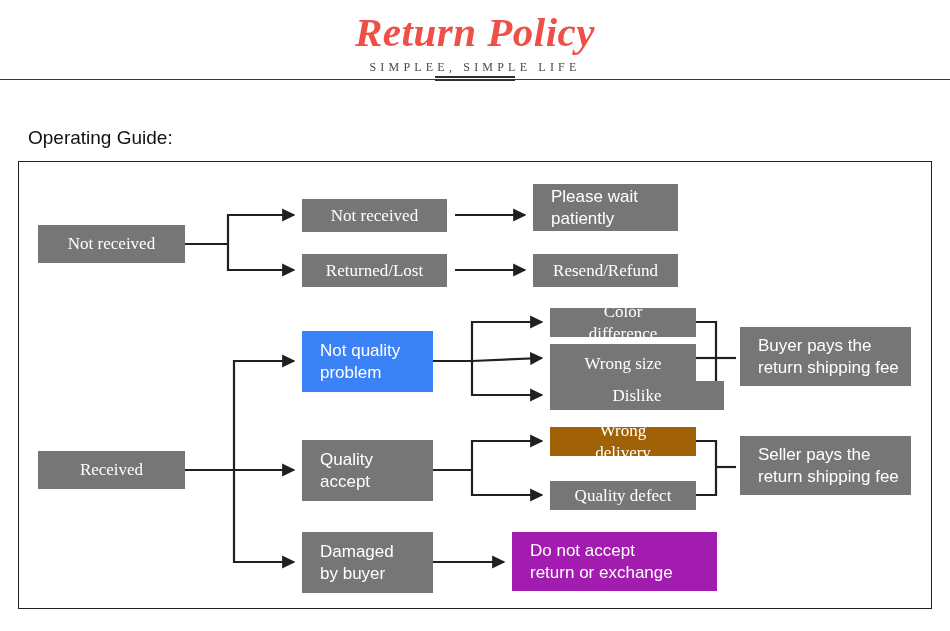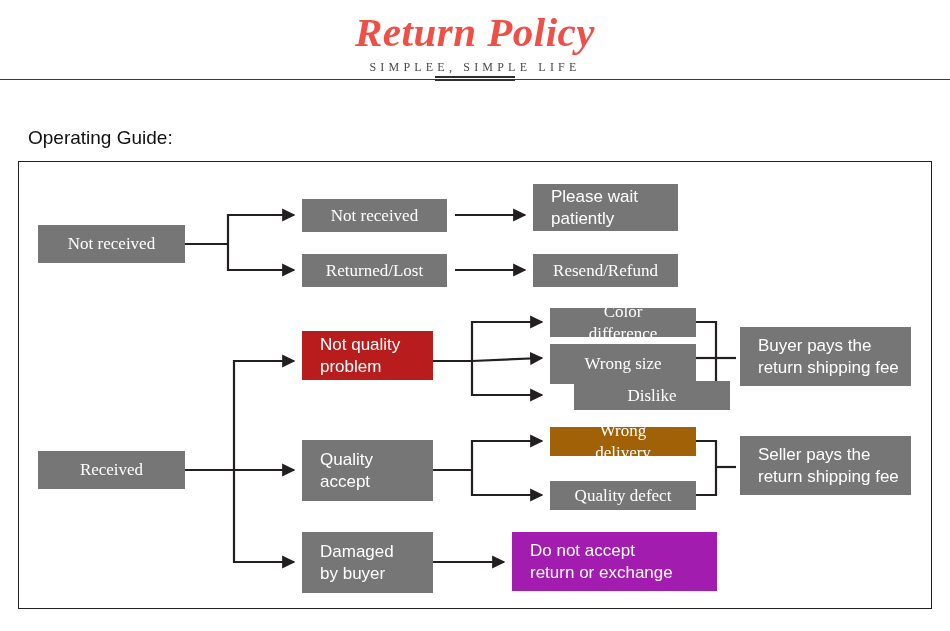--- a/index.html
+++ b/index.html
@@ -164,29 +164,29 @@
   </svg>
 
   <div id="nodes">
       <div class="node center-text" style="left: 38px; top: 225px; width: 147px; height: 38px; background: rgb(118, 118, 118); color: rgb(255, 255, 255);">Not received</div>
       <div class="node center-text" style="left: 302px; top: 199px; width: 145px; height: 33px; background: rgb(118, 118, 118); color: rgb(255, 255, 255);">Not received</div>
       <div class="node center-text" style="left: 302px; top: 254px; width: 145px; height: 33px; background: rgb(118, 118, 118); color: rgb(255, 255, 255);">Returned/Lost</div>
       <div class="node left-text" style="left: 533px; top: 184px; width: 145px; height: 47px; background: rgb(118, 118, 118); color: rgb(255, 255, 255);">Please wait
 patiently</div>
       <div class="node center-text" style="left: 533px; top: 254px; width: 145px; height: 33px; background: rgb(118, 118, 118); color: rgb(255, 255, 255);">Resend/Refund</div>
       <div class="node center-text" style="left: 38px; top: 451px; width: 147px; height: 38px; background: rgb(118, 118, 118); color: rgb(255, 255, 255);">Received</div>
-      <div class="node left-text" style="left: 302px; top: 331px; width: 131px; height: 49px; background: #b91c1c; color: rgb(255, 255, 255);">Not quality
+      <div class="node left-text" style="left: 302px; top: 331px; width: 131px; height: 61px; background: #3b82f6; color: rgb(255, 255, 255);">Not quality
 problem</div>
       <div class="node left-text" style="left: 302px; top: 440px; width: 131px; height: 61px; background: rgb(118, 118, 118); color: rgb(255, 255, 255);">Quality
 accept</div>
       <div class="node left-text" style="left: 302px; top: 532px; width: 131px; height: 61px; background: rgb(118, 118, 118); color: rgb(255, 255, 255);">Damaged
 by buyer</div>
       <div class="node center-text" style="left: 550px; top: 308px; width: 146px; height: 29px; background: rgb(118, 118, 118); color: rgb(255, 255, 255);">Color difference</div>
       <div class="node center-text" style="left: 550px; top: 344px; width: 146px; height: 40px; background: rgb(118, 118, 118); color: rgb(255, 255, 255);">Wrong size</div>
-      <div class="node center-text" style="left: 550px; top: 381px; width: 156px; height: 29px; background: rgb(118, 118, 118); color: rgb(255, 255, 255); margin-left: 24px;">Dislike</div>
+      <div class="node center-text" style="left: 550px; top: 381px; width: 174px; height: 29px; background: rgb(118, 118, 118); color: rgb(255, 255, 255);">Dislike</div>
       <div class="node center-text" style="left: 550px; top: 427px; width: 146px; height: 29px; background: #a16207; color: rgb(255, 255, 255);">Wrong delivery</div>
       <div class="node center-text" style="left: 550px; top: 481px; width: 146px; height: 29px; background: rgb(118, 118, 118); color: rgb(255, 255, 255);">Quality defect</div>
       <div class="node left-text" style="left: 740px; top: 327px; width: 171px; height: 59px; background: rgb(118, 118, 118); color: rgb(255, 255, 255);">Buyer pays the
 return shipping fee</div>
       <div class="node left-text" style="left: 740px; top: 436px; width: 171px; height: 59px; background: rgb(118, 118, 118); color: rgb(255, 255, 255);">Seller pays the
 return shipping fee</div>
       <div class="node left-text" style="left: 512px; top: 532px; width: 205px; height: 59px; background: #a21caf; color: rgb(255, 255, 255);">Do not accept
 return or exchange</div>
     </div>
 

